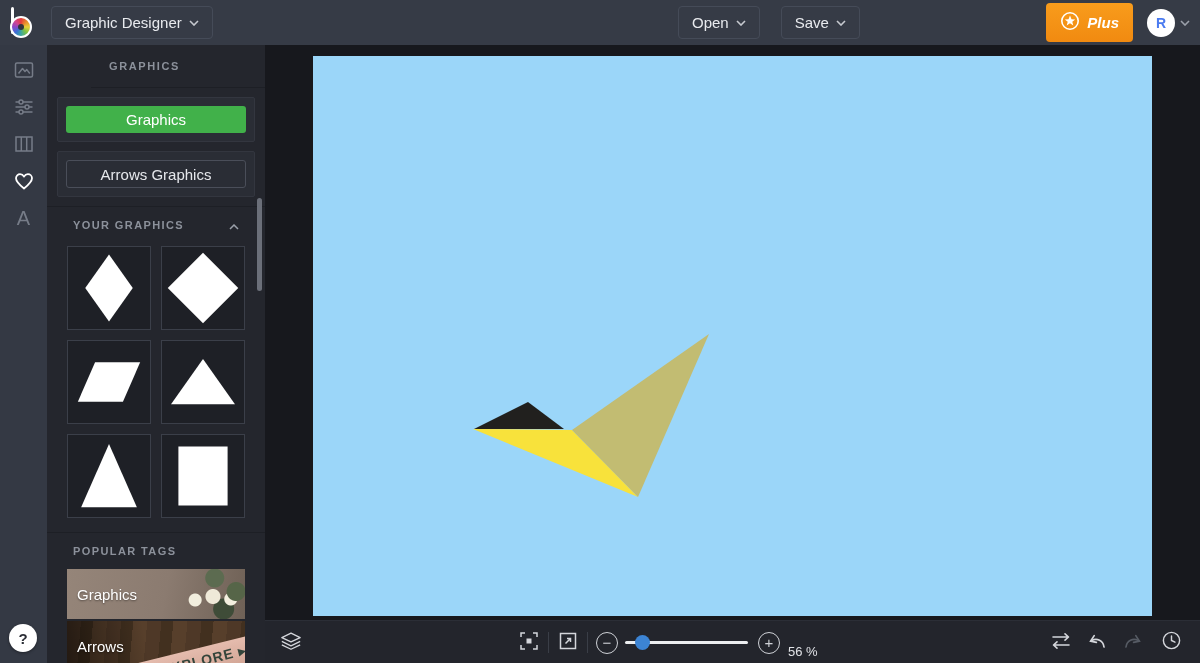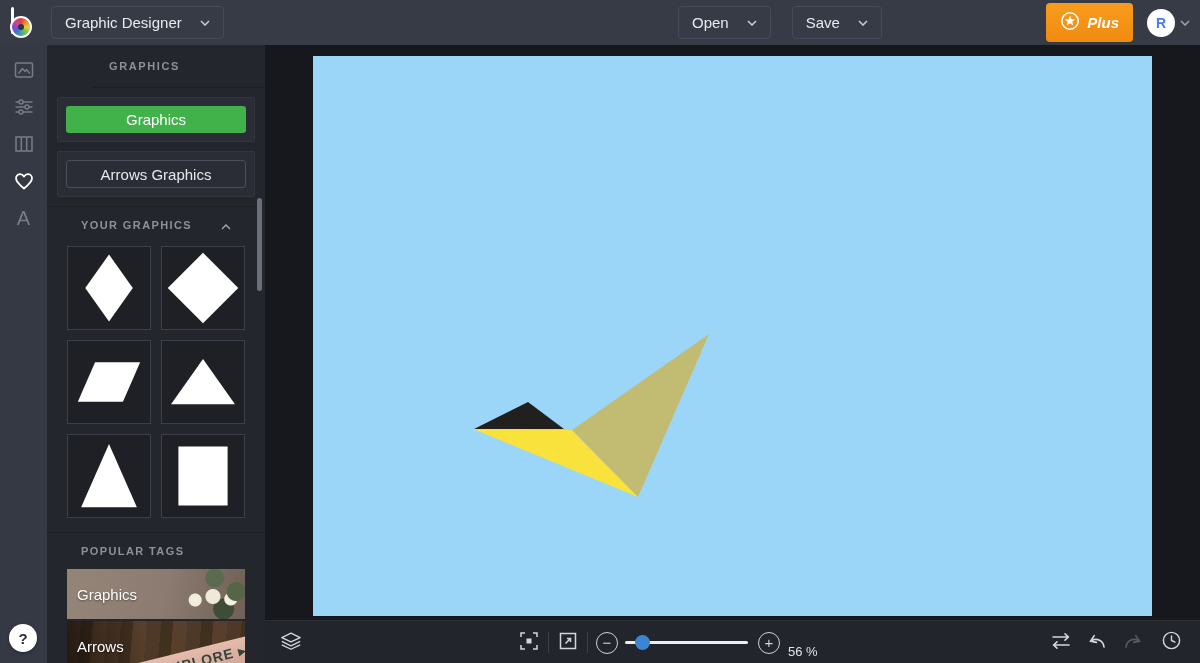--- a/index.html
+++ b/index.html
@@ -10,21 +10,21 @@
   .topbar { position:absolute; left:0; top:0; width:1200px; height:45px;
     background:#363b46; display:flex; align-items:center; z-index:5; }
   .logo { position:relative; width:34px; height:34px; margin:0 8px 0 9px; }
   .logo .stem { position:absolute; left:2px; top:1px; width:3px; height:27px;
     background:#fff; border-radius:2px; }
   .logo .bowl { position:absolute; left:1px; top:10px; width:22px; height:22px;
     border-radius:50%; border:2px solid #fff;
     background:conic-gradient(#e23c3c,#e78a2e,#e5d23a,#7cc244,#3aa7a0,#3d6fd6,#8a46c8,#d2448f,#e23c3c); }
   .logo .bowl::after { content:""; position:absolute; left:6px; top:6px; width:6px; height:6px;
     border-radius:50%; background:#30343e; }
-  .tb-btn { display:flex; align-items:center; gap:18px; color:#e8eaee; font-size:15px;
+  .tb-btn { display:flex; align-items:center; gap:7px; color:#e8eaee; font-size:15px;
     border:1px solid #454b58; border-radius:4px; padding:7px 13px; cursor:pointer;
     background:transparent; }
   .chev { width:10px; height:6px; display:inline-block; }
   .chev svg { display:block; }
   .center-group { position:absolute; left:672px; top:6px; display:flex; gap:21px;margin-left:6px; }
   .right-group { position:absolute; right:10px; top:0; height:45px; display:flex; align-items:center; gap:14px; }
   .plus-btn { display:flex; align-items:center; gap:7px; background:linear-gradient(#f89c1c,#f18a10);
     color:#fff; font-size:15px; font-weight:bold; border:none; border-radius:4px;
     padding:8px 14px; cursor:pointer;font-style:italic; }
   .avatar-wrap { display:flex; align-items:center; gap:5px; cursor:pointer; }
@@ -48,21 +48,21 @@
   .panel-header { height:43px; display:flex; align-items:center; padding:0 18px;
     border-bottom:1px solid #1d1f25;margin-left:44px; }
   .panel-title { color:#8c919b; font-size:11px; letter-spacing:1.6px; font-weight:bold; }
   .panel-card { margin:9px 10px 0; background:#2a2d35; border:1px solid #33363f;
     border-radius:2px; padding:8px; }
   .btn-green { width:100%; height:27px; background:#41b14a; border:none; border-radius:3px;
     color:#fff; font-size:15px; cursor:pointer; font-family:"Liberation Sans",sans-serif; }
   .btn-outline { width:100%; height:28px; background:transparent; border:1px solid #4a4e59;
     border-radius:3px; color:#e6e8ec; font-size:15px; cursor:pointer; font-family:"Liberation Sans",sans-serif; }
   .section-head { height:36px; margin-top:6px; display:flex; align-items:center;
-    justify-content:space-between; padding:0 34px; border-top:1px solid #1d1f25; }
+    justify-content:space-between; padding:0 26px; border-top:1px solid #1d1f25; }
   .section-head .panel-title { letter-spacing:1.4px; }
   .collapse-icon { color:#8c919b; cursor:pointer; }
   .shape-grid { display:grid; grid-template-columns:84px 84px; gap:10px; padding:4px 0 14px 20px; }
   .shape-tile { width:84px; height:84px; background:#1e2026; border:1px solid #3b3f49;
     display:flex; align-items:center; justify-content:center; cursor:pointer; }
   .shape-tile svg { display:block; }
   .tags-section { border-top:1px solid #1d1f25; }
   .tag-tile { position:relative; margin:0 0 2px 20px; width:178px; height:50px; overflow:hidden;
     cursor:pointer; }
   .tag-label { position:absolute; left:10px; top:50%; transform:translateY(-50%);

